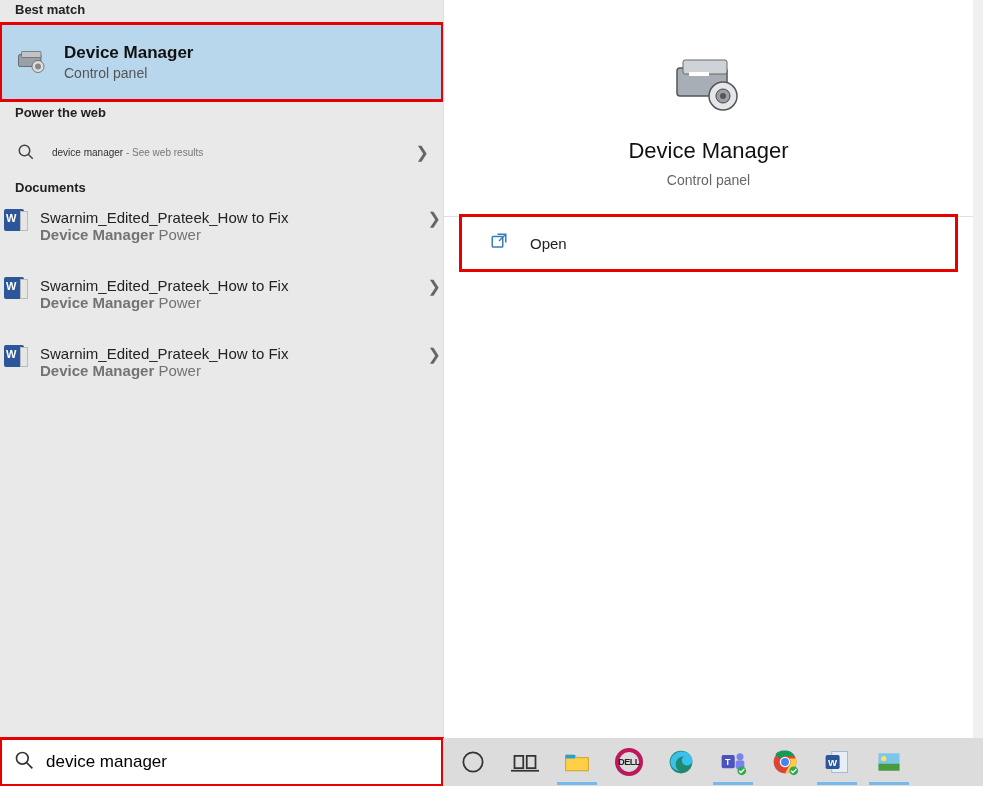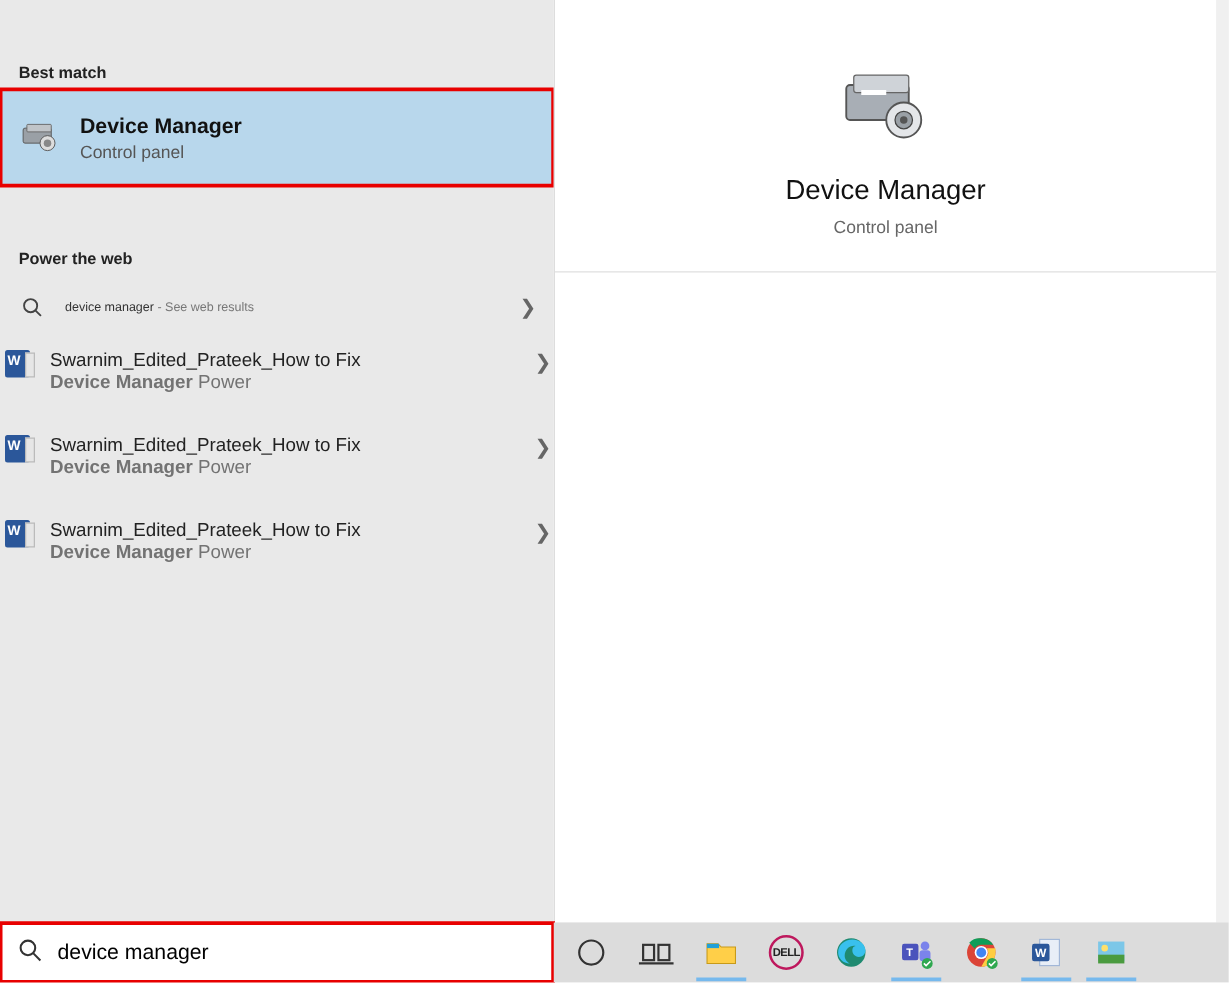--- a/index.html
+++ b/index.html
@@ -2,21 +2,21 @@
 <html><head>
 <meta charset="utf-8">
 <style>
   * { box-sizing: border-box; margin: 0; padding: 0; font-family: "Segoe UI", Arial, sans-serif; }
   body { width: 983px; height: 786px; background: #f2f2f2; position: relative; overflow: hidden; }
 
   .search-panel { position: absolute; left: 0; top: 0; width: 443px; height: 738px; background: #e9e9e9; }
   .preview-panel { position: absolute; left: 443px; top: 0; width: 530px; height: 738px; background: #ffffff; border-left: 1px solid #ddd; }
   .scrollbar { position: absolute; right: 0; top: 0; width: 10px; height: 738px; background: #f0f0f0; }
 
-  .section-header { padding: 16px 15px 6px 15px; font-size: 13px; font-weight: 600; color: #222; margin-top: 34px; }
+  .section-header { padding: 2px 15px 6px 15px; font-size: 13px; font-weight: 600; color: #222; }
 
   .best-match-item { display: flex; align-items: center; height: 78px; padding: 0 14px; background: #b8d7ec; margin: 0 0 2px 0; cursor: pointer; }
   .hl-red { outline: 3px solid #e80000; outline-offset: -2px; }
   .bm-icon { width: 36px; height: 36px; margin-right: 14px; display: flex; align-items: center; justify-content: center; }
   .bm-text .title { font-size: 17px; font-weight: 600; color: #111; }
   .bm-text .sub { font-size: 14px; color: #555; margin-top: 2px; }
 
   .web-row { display: flex; align-items: center; height: 52px; padding: 0 14px; cursor: pointer; }
   .web-row .icon { width: 24px; margin-right: 14px; display:flex; align-items:center; justify-content:center; }
   .web-row .txt { font-size: 10px; color: #333; }
@@ -46,21 +46,21 @@
 
   .taskbar { position: absolute; left: 443px; bottom: 0; width: 540px; height: 48px; background: #dcdcdc; display: flex; align-items: center; padding: 0 6px; gap: 4px; }
   .tb-item { width: 48px; height: 46px; display:flex; align-items:center; justify-content:center; cursor:pointer; position: relative; }
   .tb-active::after { content:""; position:absolute; bottom:0; left:4px; right:4px; height:3px; background:#76b9ed; }
   .tb-item svg, .tb-item .glyph { width: 28px; height: 28px; }
 
   .word-icon { width:20px; height:22px; background: linear-gradient(#2b579a,#2b579a); border-radius:2px; position:relative; display:inline-block; }
   .word-icon::before { content:"W"; color:#fff; font-size:11px; font-weight:bold; position:absolute; left:2px; top:3px; }
   .word-icon::after { content:""; position:absolute; right:-4px; top:2px; width:6px; height:18px; background:#e6e6e6; border:1px solid #bbb; }
 
-  .dell-circle { width:28px; height:28px; border-radius:50%; border:2px solid #be185d; display:flex; align-items:center; justify-content:center; font-size:9px; font-weight:bold; color:#222; letter-spacing:-0.5px; }
+  .dell-circle { width:28px; height:28px; border-radius:50%; border:4px solid #be185d; display:flex; align-items:center; justify-content:center; font-size:9px; font-weight:bold; color:#222; letter-spacing:-0.5px; }
 </style>
 </head>
 <body>
 
 <div class="search-panel">
 
   <div class="section-header">Best match</div>
 
   <div class="best-match-item hl-red">
     <div class="bm-icon">
@@ -85,20 +85,21 @@
         <circle cx="10" cy="10" r="7"></circle>
           <line x1="15" y1="15" x2="21" y2="21"></line>
       </svg>
     </div>
     <div class="txt">
       <span>device manager</span><span class="faded"> - See web results</span>
     </div>
     <div class="chev">❯</div>
   </div>
 
+  <div class="section-header">Documents</div>
 
   <div class="doc-row">
     <div class="icon">
         <span class="word-icon"></span>
       </div>
     <div>
       <div class="line1">Swarnim_Edited_Prateek_How to Fix</div>
       <div class="line2"><b>Device Manager</b><span> Power</span></div>
     </div>
     <div class="chev">❯</div>
@@ -136,20 +137,30 @@
       <rect x="20" y="22" width="20" height="4" fill="#fff"></rect>
       <circle cx="54" cy="46" r="14" fill="#e4e6e9" stroke="#555" stroke-width="1.5"></circle>
       <circle cx="54" cy="46" r="7" fill="#9aa0a6" stroke="#444"></circle>
       <circle cx="54" cy="46" r="3" fill="#555"></circle>
     </svg>
   </div>
   <div class="preview-title">Device Manager</div>
   <div class="preview-sub">Control panel</div>
   <div class="preview-divider"></div>
 
+  <div class="open-row open-hl">
+    <span class="icon">
+      <svg width="18" height="18" viewBox="0 0 24 24" fill="none" stroke="#3a7cc0" stroke-width="2">
+        <rect x="3" y="6" width="14" height="14" rx="1"></rect>
+        <path d="M10 3h11v11"></path>
+          <path d="M21 3l-9 9"></path>
+      </svg>
+    </span>
+    <span class="label">Open</span>
+  </div>
 </div>
 
 <div class="scrollbar"></div>
 
 <div class="search-box-wrap hl-red">
   <span class="icon">
     <svg width="20" height="20" viewBox="0 0 24 24" fill="none" stroke="#333" stroke-width="2">
       <circle cx="10" cy="10" r="7"></circle>
         <line x1="15" y1="15" x2="22" y2="22"></line>
     </svg>

